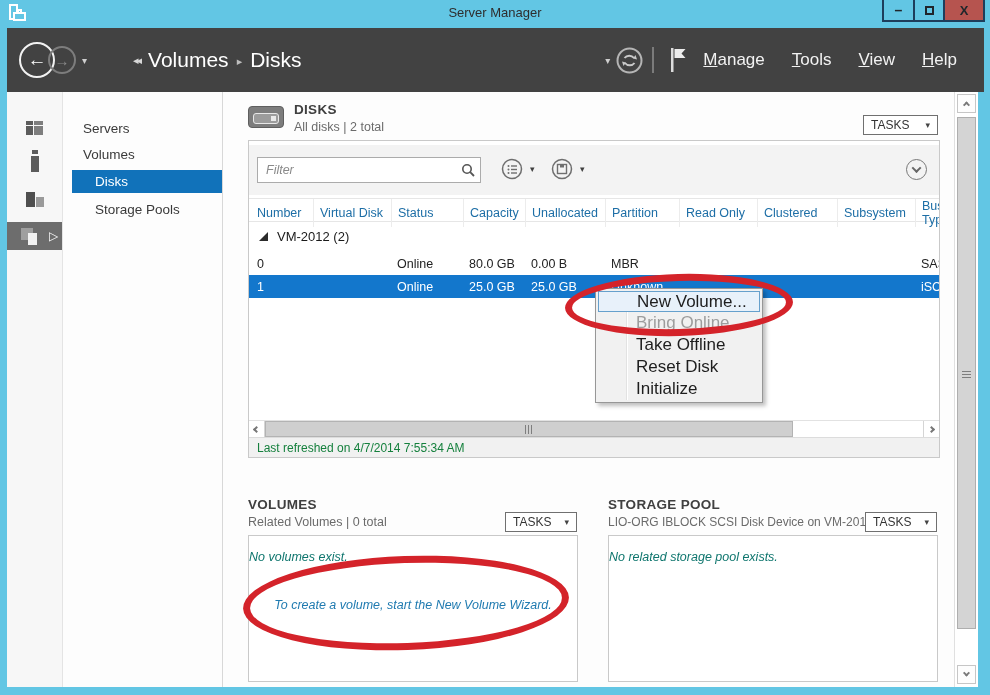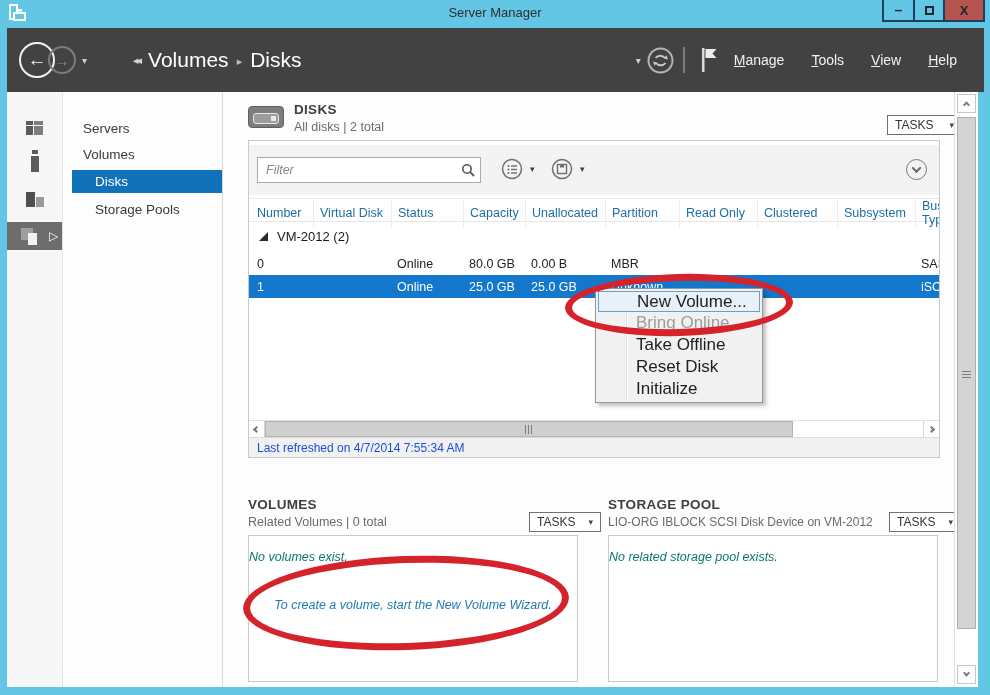--- a/index.html
+++ b/index.html
@@ -31,21 +31,21 @@
   .fwd  { width:28px; height:28px; border:2px solid #7d7d7d; color:#8a8a8a; font-size:15px; margin-left:-7px; }
   .caret { color:#cfcfcf; font-size:10px; margin:0 6px; }
   .crumbs { display:flex; align-items:center; margin-left:40px; color:#fff; }
   .hist { color:#d8d8d8; font-size:11px; letter-spacing:-2px; margin-right:8px; }
   .crumb { font-size:21px; font-weight:400; color:#fff; }
   .crumb-sep { color:#bdbdbd; font-size:11px; margin:2px 8px 0 8px; }
   .nav-right { margin-left:auto; display:flex; align-items:center; }
   .refresh { width:27px; height:27px; }
   .nav-divider { width:2px; height:26px; background:#7b7b7b; margin:0 9px; }
   .flag { margin:0 14px 0 6px; }
-  .navlink { display:inline-block; color:#f2f2f2; font-size:14px; margin-right:27px; cursor:default; }
+  .navlink { display:inline-block; color:#f2f2f2; font-size:17px; margin-right:27px; cursor:default; }
   .navlink::first-letter { text-decoration:underline; }
   
   .appbody { position:absolute; left:7px; top:92px; width:971px; height:595px; background:#fbfbfb; display:flex; }
   
   .strip { width:56px; border-right:1px solid #e4e4e4; background:#f7f7f7; padding-top:22px; }
   .strip-item { height:28px; margin-bottom:8px; display:flex; align-items:center; justify-content:center; }
   .ico-grid { width:18px; height:15px; display:grid; grid-template-columns:7px 9px; grid-template-rows:4px 9px; gap:1px; }
   .ico-grid i { background:#5c5c5c; }
   .ico-grid i.lt { background:#7e7e7e; }
   .ico-srv { width:8px; height:16px; background:#5c5c5c; position:relative; }
@@ -65,21 +65,21 @@
   .nav-item.sel { background:#1172ba; color:#fff; margin-left:9px; padding-left:23px; height:23px; line-height:23px; margin-top:2px; margin-bottom:4px; }
   
   .main { flex:1; position:relative; background:#fdfdfd; overflow:hidden; }
   .sec-head { position:absolute; display:flex; }
   .disk-ico { width:36px; height:22px; margin-top:4px; border-radius:4px; background:#7d7d7d; border:1px solid #5f5f5f; position:relative; }
   .disk-ico::before { content:""; position:absolute; left:4px; top:6px; right:4px; bottom:3px; border-radius:3px; background:#9c9c9c; border:1px solid #e8e8e8; }
   .disk-ico::after { content:""; position:absolute; right:7px; top:9px; width:5px; height:5px; background:#e9e9e9; }
   .sec-title { font-size:13.5px; font-weight:bold; color:#404040; letter-spacing:.3px; }
   .sec-sub { font-size:12.5px; color:#6b6b6b; margin-top:3px; }
   .tasks-btn { position:absolute; height:20px; background:#fff; border:1px solid #707070; font-size:12px; color:#333;
-               display:flex; align-items:center; justify-content:space-between; padding:0 7px; cursor:default;margin-left:24px; }
+               display:flex; align-items:center; justify-content:space-between; padding:0 7px; cursor:default; }
   .tasks-btn .dd { font-size:9px; color:#444; margin-left:10px; }
   .tile { position:absolute; background:#fff; border:1px solid #c9c9c9; overflow:hidden; }
   
   .toolbar { position:absolute; left:0; top:4px; width:100%; height:50px; background:#f3f3f3; }
   .filter { position:absolute; left:8px; top:12px; width:224px; height:26px; border:1px solid #ababab; font-size:12.5px;
             padding:0 26px 0 8px; font-family:"Liberation Sans",sans-serif; color:#333; background:#fff; }
   .filter::placeholder { font-style:italic; color:#8a8a8a; }
   .mag { position:absolute; left:212px; top:18px; }
   .tb-ico { position:absolute; top:13px; display:flex; align-items:center; }
   .tb-ico .dd { font-size:9px; color:#3f3f3f; margin-left:7px; }
@@ -103,21 +103,21 @@
   .group-row { position:absolute; left:10px; top:88px; display:flex; align-items:center; font-size:13px; color:#1a1a1a; }
   .tri { width:0; height:0; border-bottom:9px solid #2b2b2b; border-left:9px solid transparent; margin-right:9px; }
   .hscroll { position:absolute; left:0; bottom:20px; width:100%; height:17px; background:#fff; border-top:1px solid #e2e2e2; display:flex; }
   .hs-btn { width:16px; height:100%; border-right:1px solid #d5d5d5; display:flex; align-items:center; justify-content:center; }
   .hs-btn.r { border-right:none; border-left:1px solid #d5d5d5; margin-left:auto; }
   .hs-btn .chev { width:5px; height:5px; border-color:#777; }
   .hs-thumb { width:528px; background:#cfcfcf; border:1px solid #b3b3b3; display:flex; align-items:center; justify-content:center; }
   .grip-v { width:9px; height:9px; background:repeating-linear-gradient(90deg,#7e7e7e 0 1px,transparent 1px 3px); }
   .grip-h { width:9px; height:9px; background:repeating-linear-gradient(0deg,#7e7e7e 0 1px,transparent 1px 3px); }
   .statusbar { position:absolute; left:0; bottom:0; width:100%; height:20px; background:#f1f1f1; border-top:1px solid #dcdcdc;
-               font-size:12px; color:#1d4ed8; display:flex; align-items:center; padding-left:8px; }
+               font-size:12px; color:#15803d; display:flex; align-items:center; padding-left:8px; }
   
   .cmenu { position:absolute; left:372px; top:196px; width:168px; background:#f1f1f1; border:1px solid #979797;
            box-shadow:3px 3px 4px rgba(0,0,0,.25); z-index:5; padding:2px; }
   .cmenu::before { content:""; position:absolute; left:30px; top:2px; bottom:2px; width:1px; background:#e2e2e2; border-right:1px solid #fff; }
   .mi { height:22px; line-height:22px; font-size:17px; color:#1e1e1e; padding-left:38px; position:relative; white-space:nowrap; }
   .mi.hl { background:#e8f1fa; border:1px solid #66a0cc; line-height:19px; height:21px; }
   .mi.dis { color:#9d9d9d; }
   
   .red-ellipse { position:absolute; border:7px solid #d4232a; border-radius:50%; z-index:8; }
   

